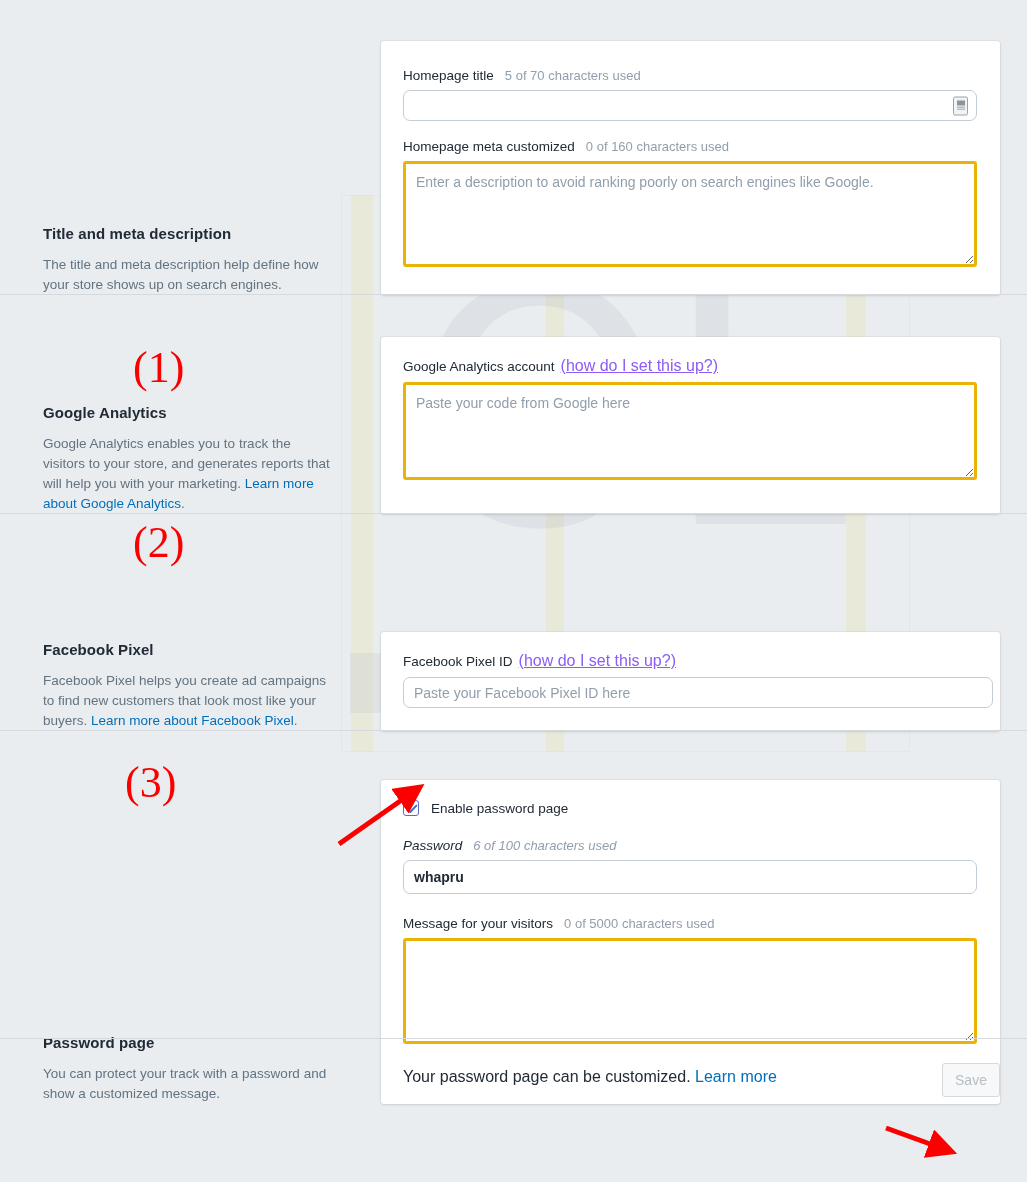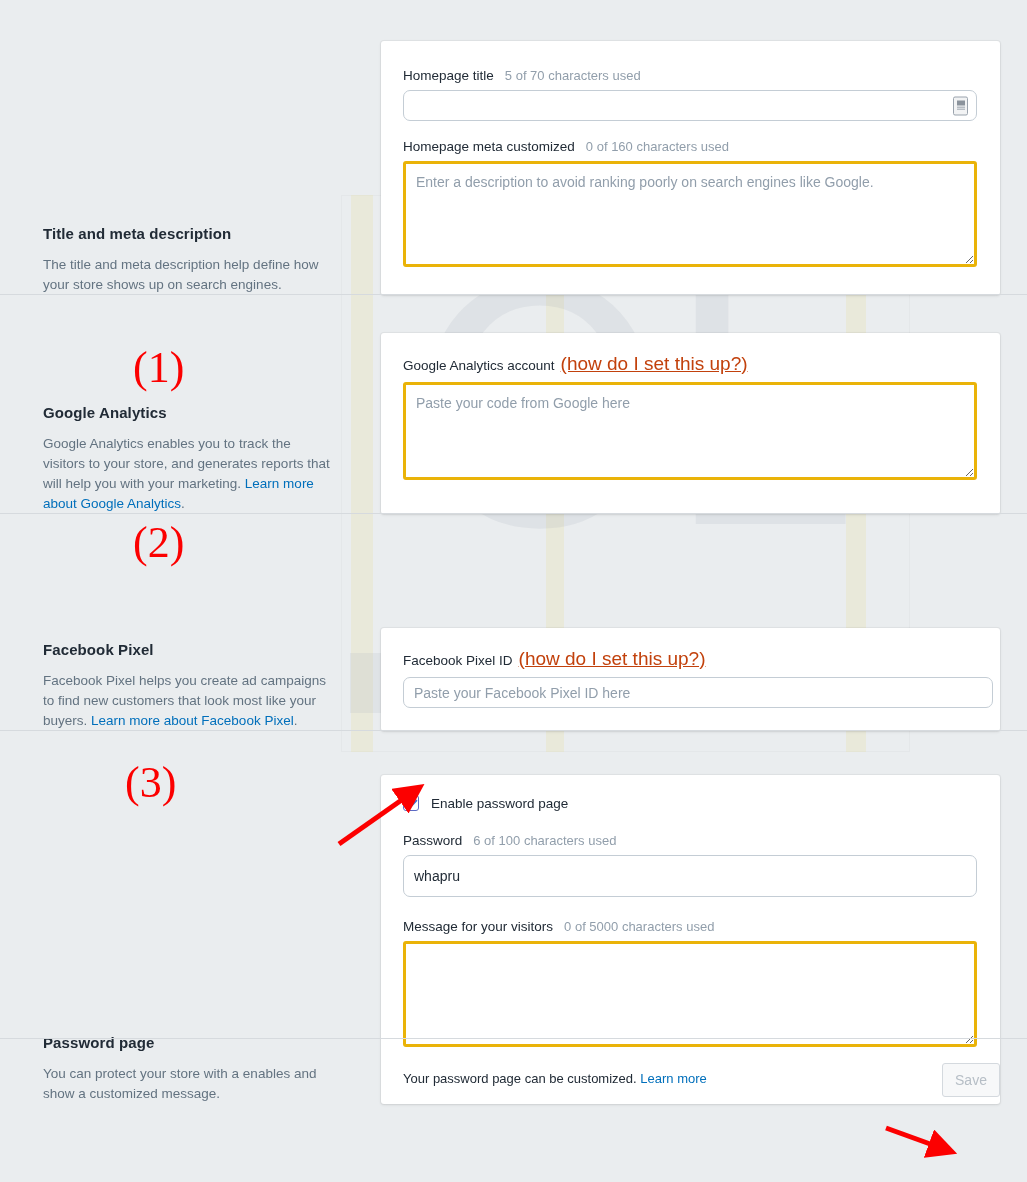--- a/index.html
+++ b/index.html
@@ -120,24 +120,24 @@
     margin-bottom:7px;
     display:flex;
     align-items:baseline;
   }
   .field-label .counter{
     color:#919eab;
     margin-left:11px;
     font-size:13px;
   }
   .field-label .helplink{
-    color:#c2410c;
+    color:#8b5cf6;
     text-decoration:underline;
     margin-left:6px;
-    font-size:19px;
+    font-size:16px;
     cursor:pointer;
   }
 
   .text-input{
     width:100%;
     height:31px;
     border:1px solid #c4cdd5;
     border-radius:7px;
     background:#fff;
     font-family:"Liberation Sans", sans-serif;
@@ -195,21 +195,21 @@
     flex:0 0 16px;
   }
   .cbox svg{ position:absolute; left:1px; top:1px; }
   .cblabel{
     margin-left:12px;
     font-size:13.5px;
     color:#212b36;
   }
 
   .note{
-    font-size:13px;
+    font-size:16px;
     color:#212b36;
   }
   .note a{ color:#006fbb; text-decoration:none; }
 
   
   .footer{
     position:absolute;
     left:0; right:0;
     top:1038px;
     height:78px;
@@ -311,40 +311,40 @@
         </div>
         <input class="text-input" type="text" placeholder="Paste your Facebook Pixel ID here" style="">
       </div>
     </div>
     <div class="divider" style="bottom:0;"></div>
   </div>
 
   <div class="section" style="height:373px;">
     <div class="left-col">
       <div class="sec-title" style="margin-top:41px;">Password page</div>
-      <div class="sec-desc">You can protect your store with a enables and show a customized message.</div>
+      <div class="sec-desc">You can protect your track with a password and show a customized message.</div>
       <div class="marker" style="left:124px; top:215px;">(4)</div>
     </div>
     <div class="right-col">
       <div class="card" style="margin:17px 27px 0 0; padding:20px 23px 18px 22px;">
 
         <div class="cbrow">
           <span class="cbox">
             <svg width="14" height="14" viewBox="0 0 14 14" aria-hidden="true">
               <path d="M2.4 7.2 L5.3 10.0 L11.4 3.6" fill="none" stroke="#3d6fd1" stroke-width="1.9" stroke-linecap="round" stroke-linejoin="round"></path>
             </svg>
           </span>
           <span class="cblabel">Enable password page</span>
         </div>
 
-        <div class="field-label" style="margin-top:22px;">
+        <div class="field-label" style="margin-top:22px;font-style:italic;">
           <span>Password</span>
           <span class="counter">6 of 100 characters used</span>
         </div>
-        <input class="text-input" type="text" style="height: 42px;" value="whapru">
+        <input class="text-input" type="text" style="height: 34px; font-weight: bold;" value="whapru">
 
         <div class="field-label" style="margin-top:22px;">
           <span>Message for your visitors</span>
           <span class="counter">0 of 5000 characters used</span>
         </div>
         <textarea class="textarea" style="height: 106px;"></textarea>
 
         <div class="note" style="margin-top:20px;">
           <span>Your password page can be customized.</span>
           <a href="#">Learn more</a>

